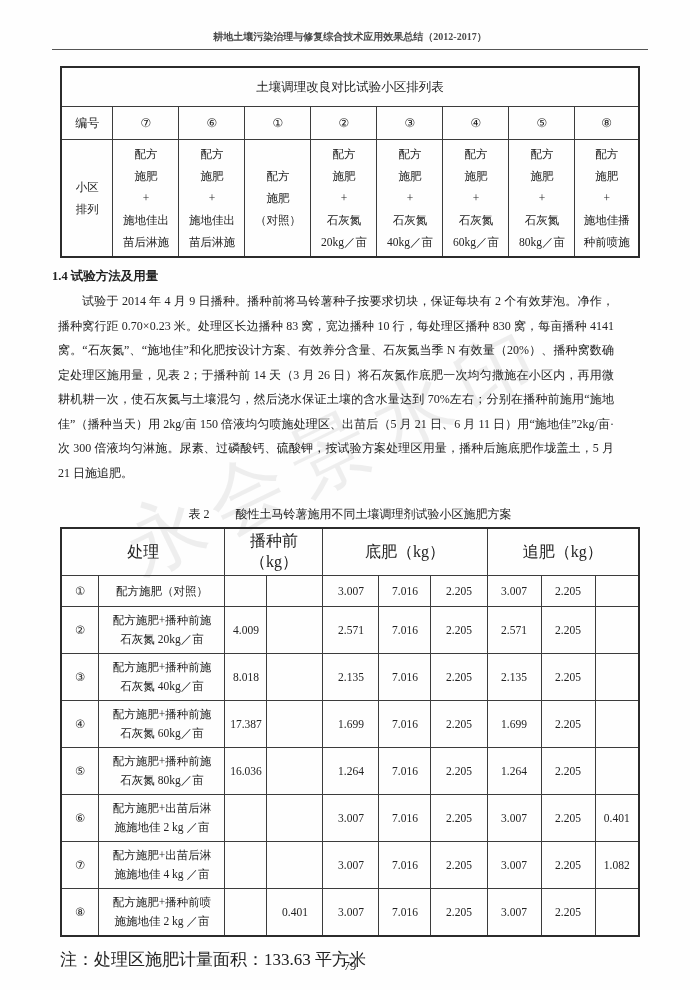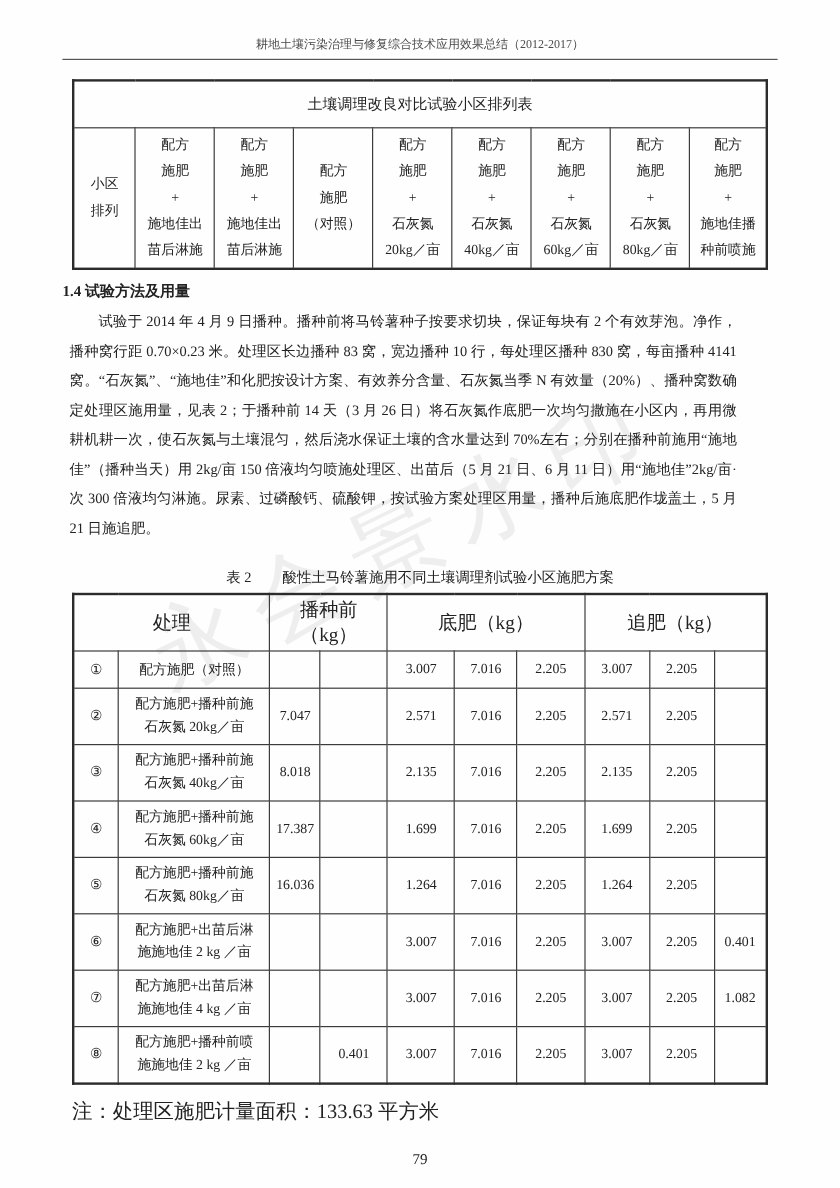--- a/index.html
+++ b/index.html
@@ -2,21 +2,21 @@
 <html><head>
 <meta charset="utf-8">
 <style>
   html,body{margin:0;padding:0;}
   body{width:700px;height:990px;background:#fefefe;overflow:hidden;
        font-family:"Liberation Serif","DejaVu Serif",serif;color:#222;}
   .page{position:relative;width:700px;height:990px;}
 
   
   .hdr{width:596px;margin:30px auto 0;text-align:center;font-size:10px;color:#4a4a4a;
-       padding-bottom:5px;border-bottom:1.5px solid #555;}
+       padding-bottom:5px;border-bottom:1.5px solid #555;font-weight:bold;}
 
   
   .wm{position:absolute;left:130px;top:470px;transform:rotate(-26deg);transform-origin:left center;
       font-size:78px;letter-spacing:14px;color:#8a8a8a;opacity:.13;white-space:nowrap;
       pointer-events:none;z-index:0;}
 
   
   table{border-collapse:collapse;table-layout:fixed;width:578px;margin:0 auto;position:relative;z-index:1;}
   td{border:1px solid #3c3c3c;text-align:center;vertical-align:middle;font-size:11.5px;
      padding:2px 1px;word-wrap:break-word;}
@@ -64,20 +64,31 @@
         <col style="width:66px">
         <col style="width:66px">
         <col style="width:66px">
         <col style="width:66px">
         <col style="width:66px">
         <col style="width:64px">
       </colgroup>
     <tbody>
         <tr class="title">
       <td colspan="9">土壤调理改良对比试验小区排列表</td>
+    </tr>
+    <tr class="codes">
+      <td>编号</td>
+      <td>⑦</td>
+      <td>⑥</td>
+      <td>①</td>
+      <td>②</td>
+      <td>③</td>
+      <td>④</td>
+      <td>⑤</td>
+      <td>⑧</td>
     </tr>
     <tr class="arr">
       <td class="pre">小区
 排列</td>
       <td class="pre">配方
 施肥
 +
 施地佳出
 苗后淋施</td>
       <td class="pre">配方
@@ -153,21 +164,21 @@
       <td class="num">7.016</td>
       <td class="num">2.205</td>
       <td class="num">3.007</td>
       <td class="num">2.205</td>
       <td class="num"></td>
     </tr>
     <tr class="r2">
       <td>②</td>
       <td class="pre">配方施肥+播种前施
 石灰氮 20kg／亩</td>
-      <td class="num">7.047</td>
+      <td class="num">4.009</td>
       <td class="num"></td>
       <td class="num">2.571</td>
       <td class="num">7.016</td>
       <td class="num">2.205</td>
       <td class="num">2.571</td>
       <td class="num">2.205</td>
       <td class="num"></td>
     </tr>
     <tr class="r2">
       <td>③</td>

